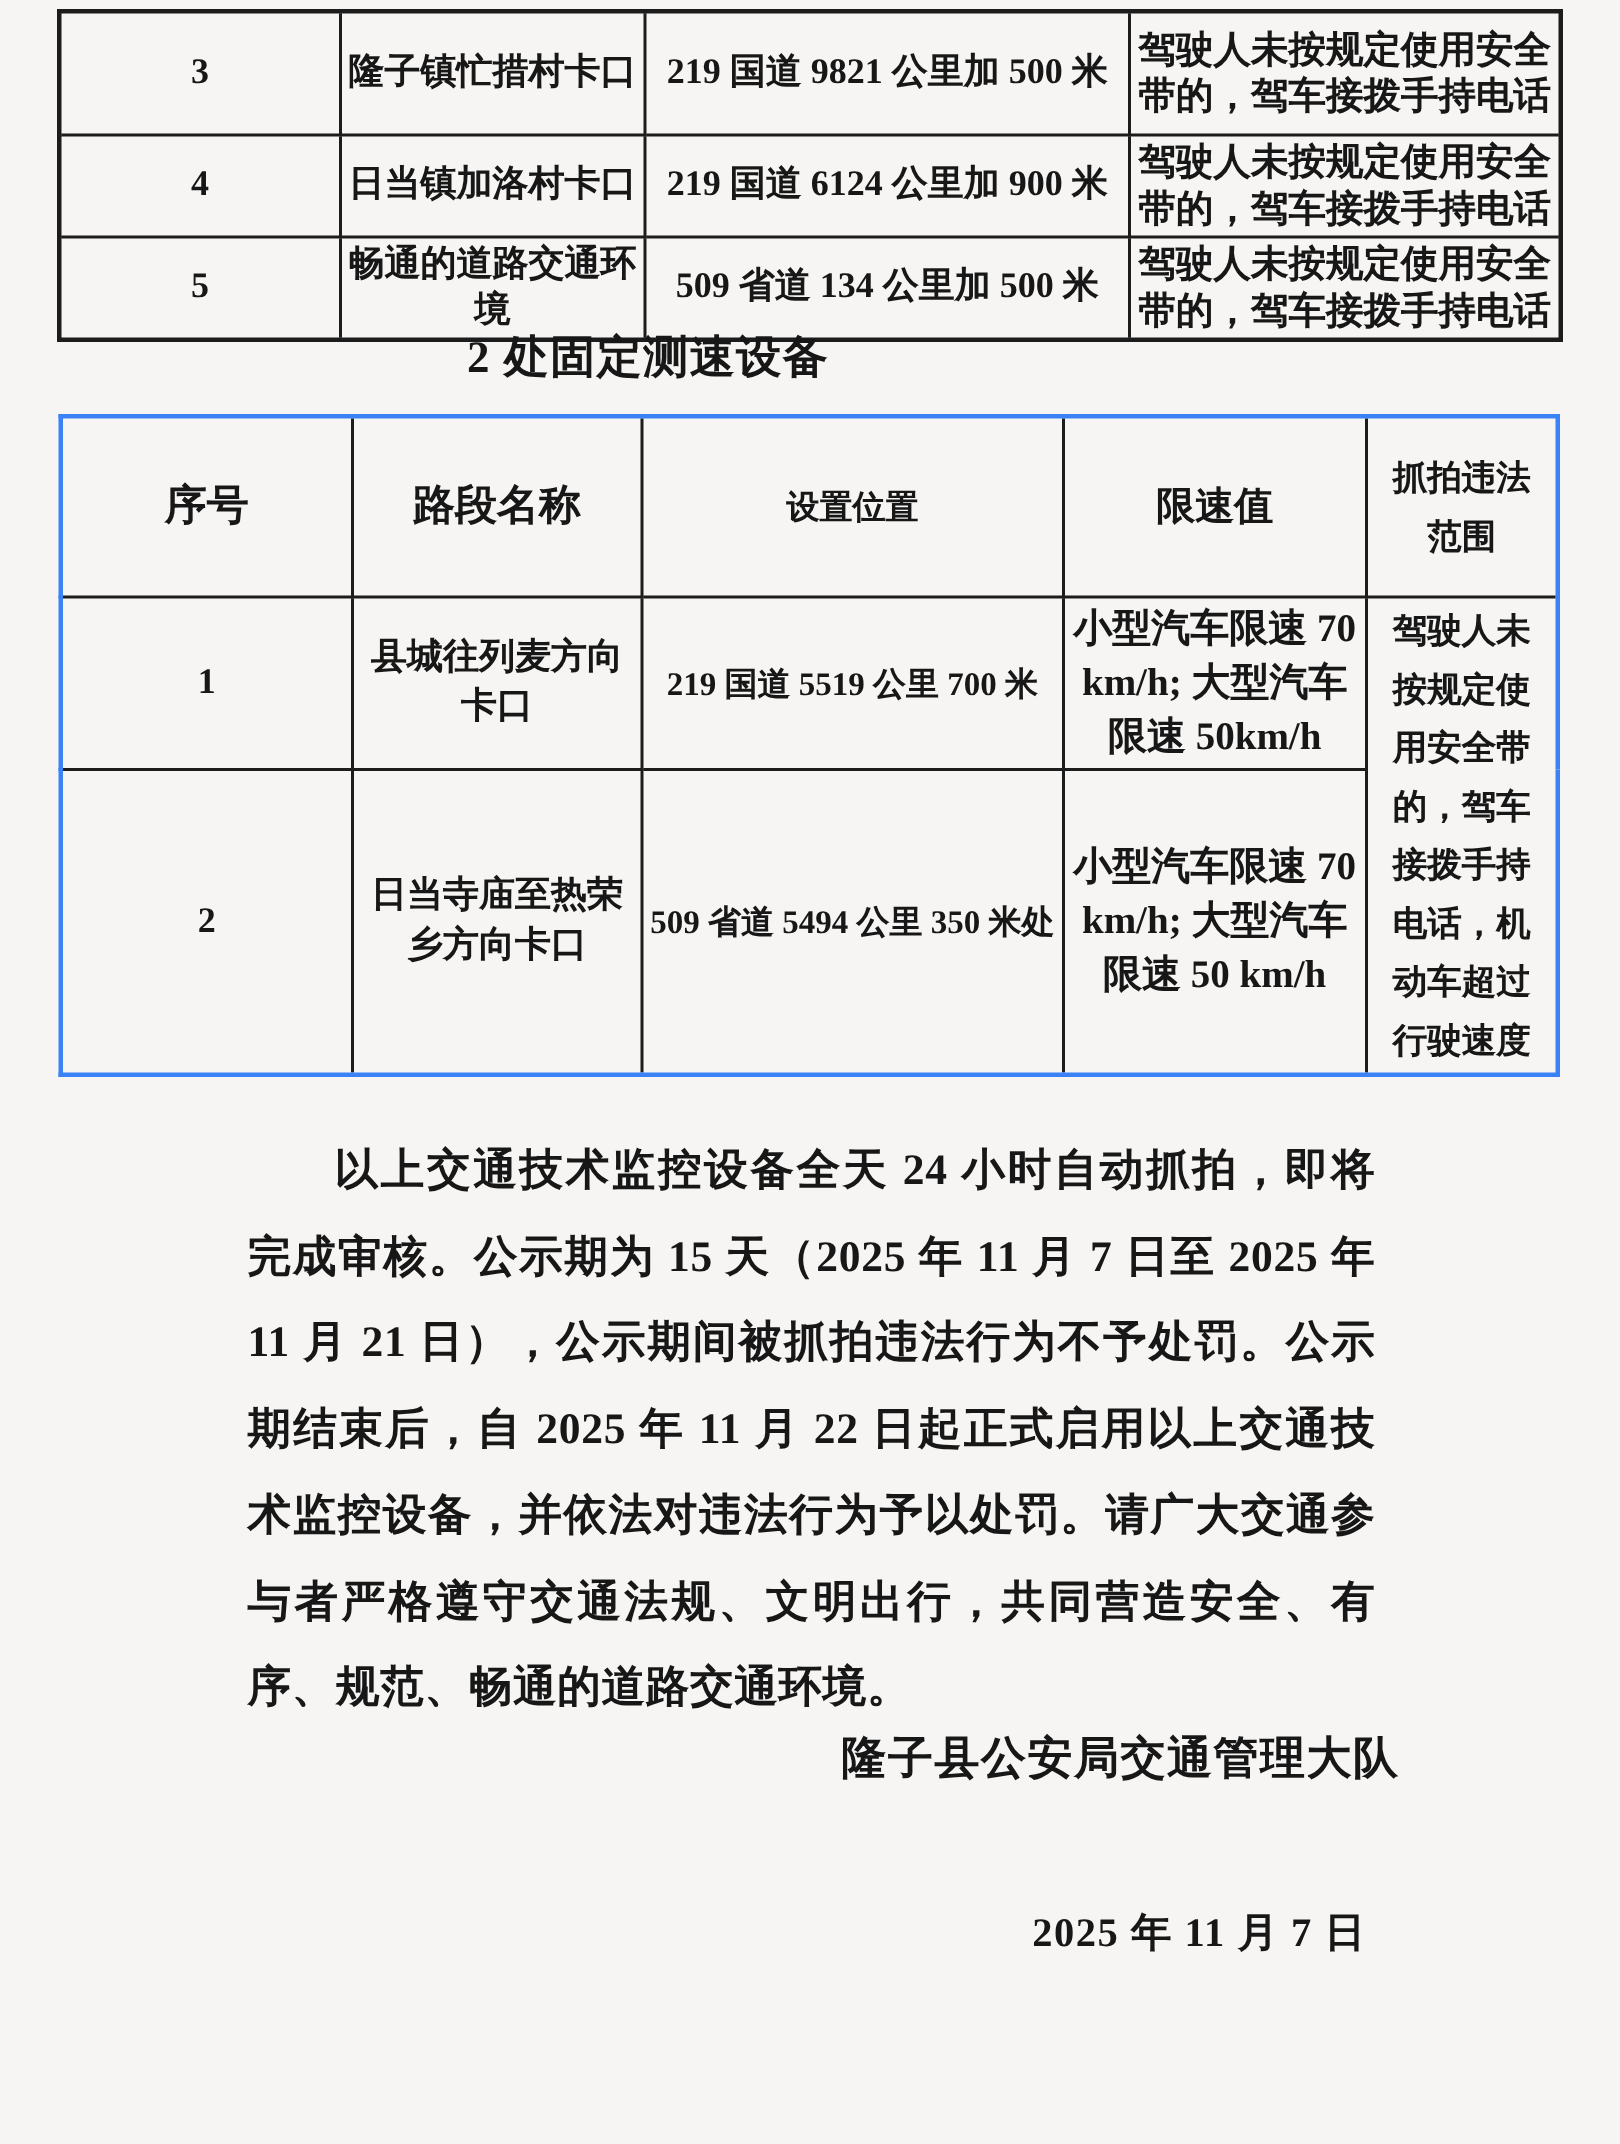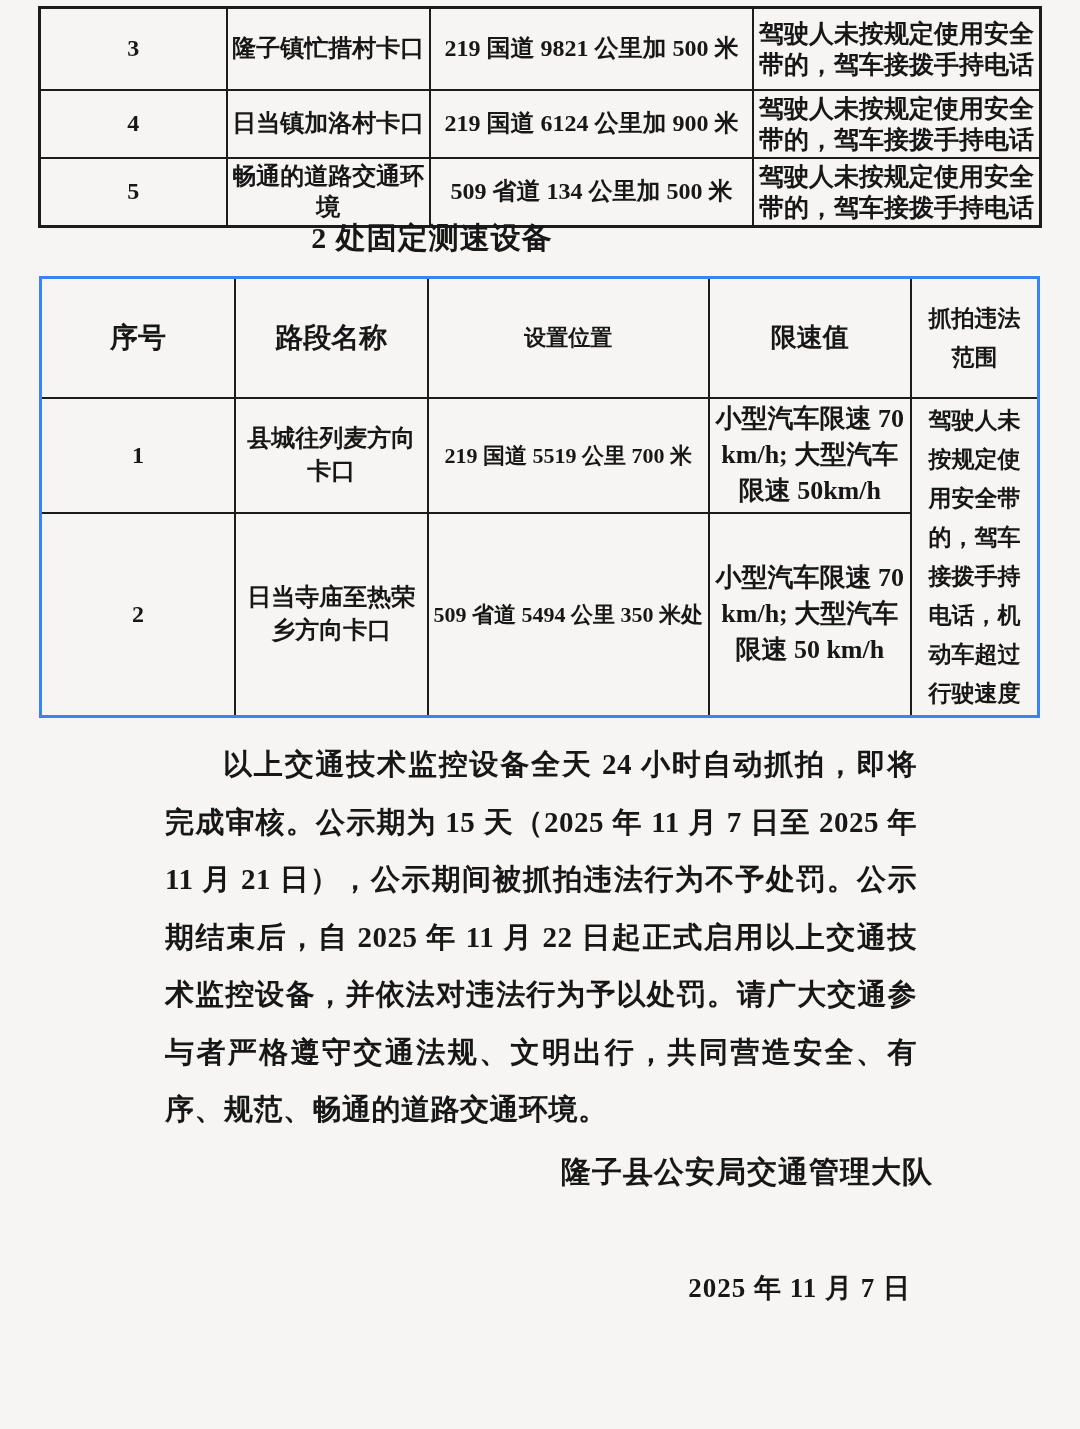--- a/index.html
+++ b/index.html
@@ -74,21 +74,21 @@
   .speed-table .s-loc   { width: 273px; font-size: 22px; }
   .speed-table .s-limit { width: 197px; font-size: 26px; line-height: 36px; }
   .speed-table .s-scope { width: 124px; font-size: 23px; line-height: 39px; padding: 2px 10px; }
   .speed-table .hrow  { height: 120px; }
   .speed-table .srow1 { height: 86px; }
   .speed-table .srow2 { height: 200px; }
 
   
   .body-block {
     position: absolute;
-    top: 736px;
+    top: 752px;
     left: 165px;
     width: 752px;
     font-size: 29px;
     line-height: 57.5px;
     letter-spacing: 0.5px;
     text-align: justify;
   }
   .body-block p {
     margin: 0;
     text-indent: 2em;

